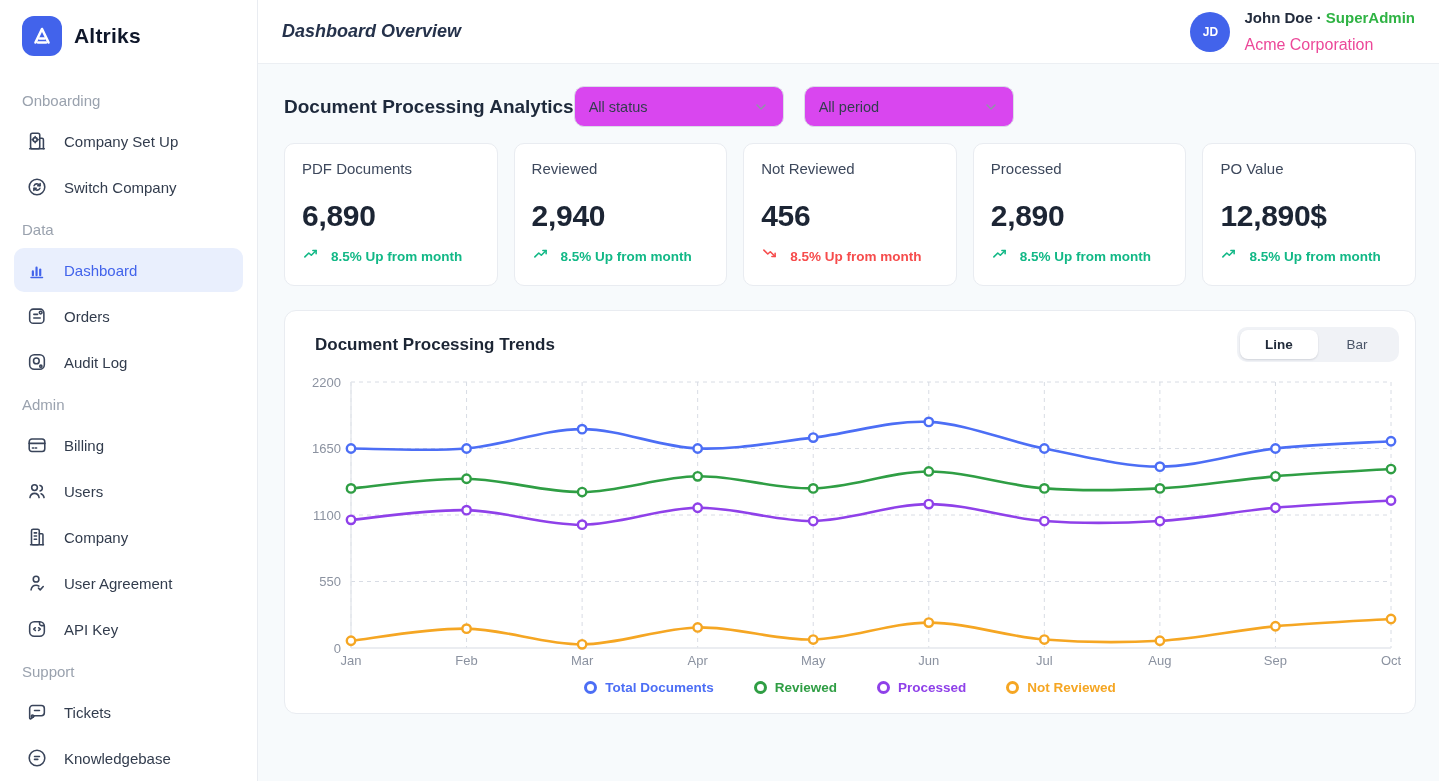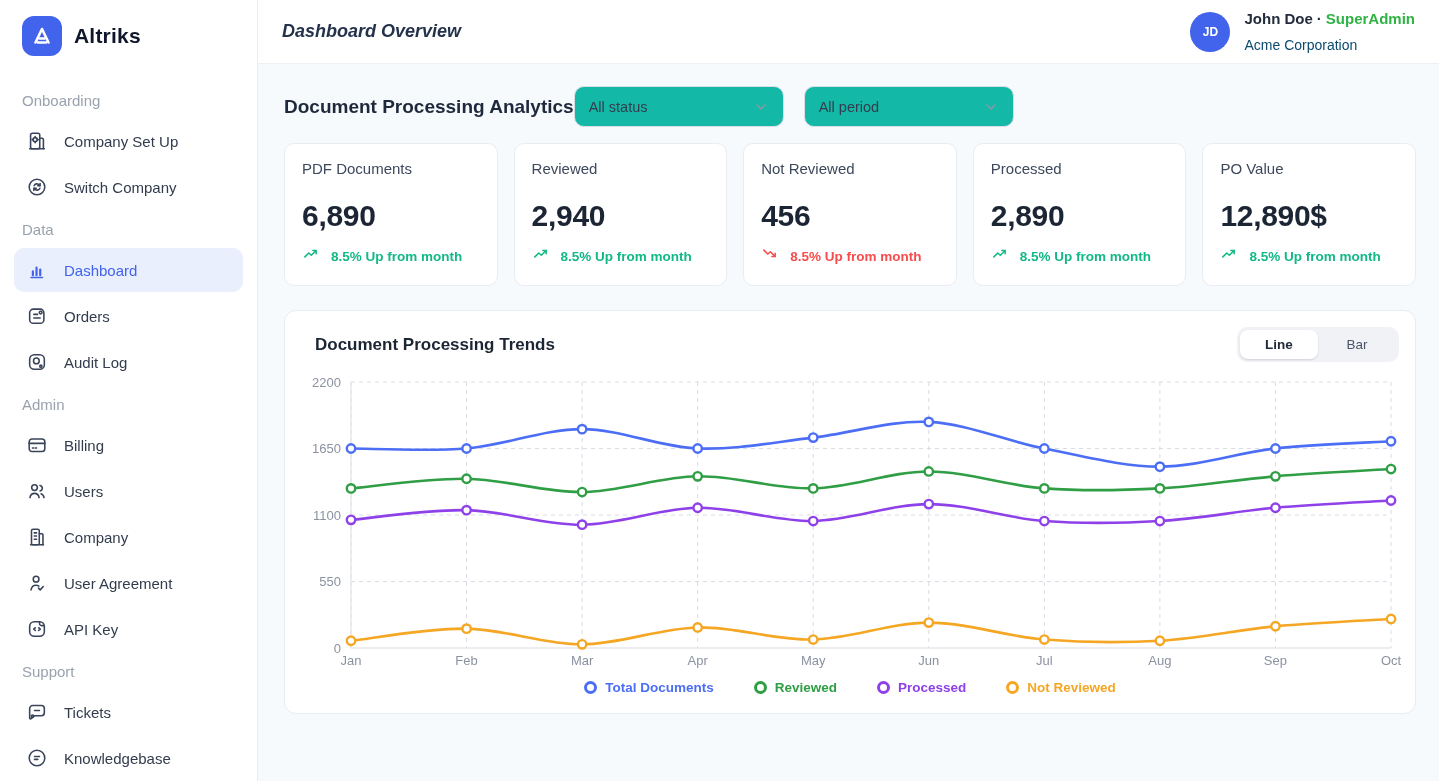--- a/index.html
+++ b/index.html
@@ -19,28 +19,28 @@
 
   
   .topbar { position:fixed; left:258px; top:0; width:1181px; height:64px; background:#ffffff; border-bottom:1px solid #eceff3; display:flex; align-items:center; justify-content:space-between; padding:0 24px; z-index:4; }
   .page-title { font-size:18px; font-weight:700; color:#25324b;font-style:italic; }
   .user-block { display:flex; align-items:center; gap:14px; cursor:pointer; }
   .avatar { width:40px; height:40px; border-radius:50%; background:#4263eb; color:#fff; display:flex; align-items:center; justify-content:center; font-size:12px; font-weight:700; }
   .user-meta { text-align:left; }
   .user-line { font-size:15px; font-weight:700; color:#232c3d; }
   .user-line .sep { color:#232c3d; margin:0 4px; }
   .user-line .role { color:#2fb344; }
-  .user-company { font-size:14px; color:#0c4a6e; margin-top:10px; }
+  .user-company { font-size:16px; color:#ec4899; margin-top:10px; }
 
   
   .main { position:absolute; left:258px; top:64px; width:1181px; height:717px; padding:22px 23px 0 26px; background:#f7fafc; }
   .analytics-head { display:flex; align-items:center; }
   .analytics-title { font-size:19px; font-weight:700; color:#1e293b; }
   .filters { display:flex; gap:20px; }
-  .select { width:210px; height:41px; background:#14b8a6; border:1px solid #d9dee7; border-radius:10px; display:flex; align-items:center; justify-content:space-between; padding:0 14px; font-size:14.5px; color:#333d4e; cursor:pointer; }
+  .select { width:210px; height:41px; background:#d946ef; border:1px solid #d9dee7; border-radius:10px; display:flex; align-items:center; justify-content:space-between; padding:0 14px; font-size:14.5px; color:#333d4e; cursor:pointer; }
   .select svg { width:16px; height:16px; fill:none; stroke:#8d96a5; stroke-width:2; stroke-linecap:round; stroke-linejoin:round; }
 
   .cards { display:grid; grid-template-columns:repeat(5,1fr); gap:16px; margin-top:16px; }
   .stat-card { background:#fff; border:1px solid #e9ecf1; border-radius:10px; padding:16px 17px 18px; }
   .stat-label { font-size:15px; color:#3d485c; }
   .stat-value { font-size:30px; font-weight:800; color:#1c2534; letter-spacing:-.3px; margin-top:22px; }
   .stat-trend { display:flex; align-items:center; gap:9px; margin-top:13px; font-size:13.5px; font-weight:700; }
   .stat-trend.up { color:#12b886; }
   .stat-trend.down { color:#f64c4c; }
   .stat-trend svg { width:20px; height:18px; fill:none; stroke:currentColor; stroke-width:2.1; stroke-linecap:round; stroke-linejoin:round; }

